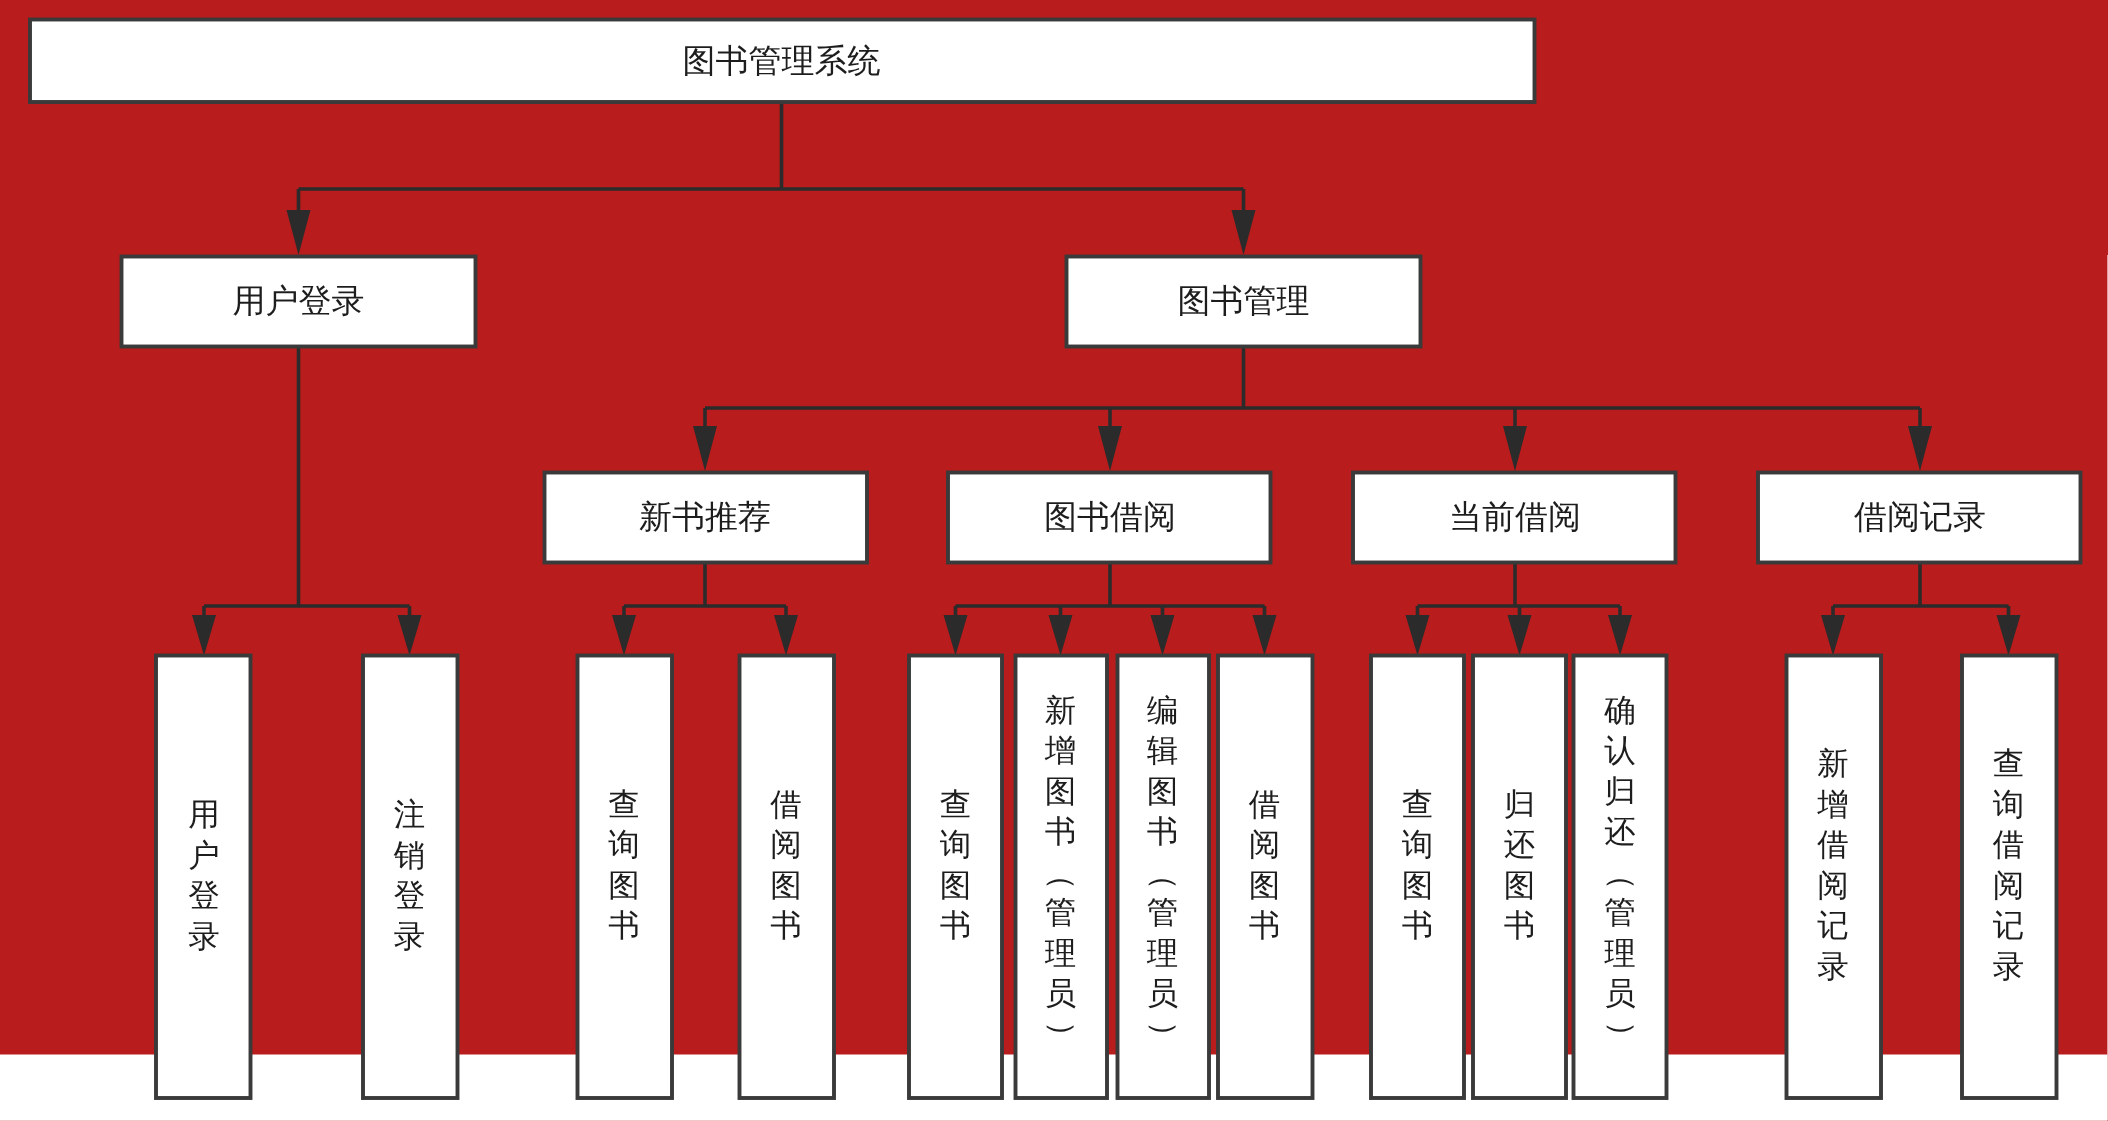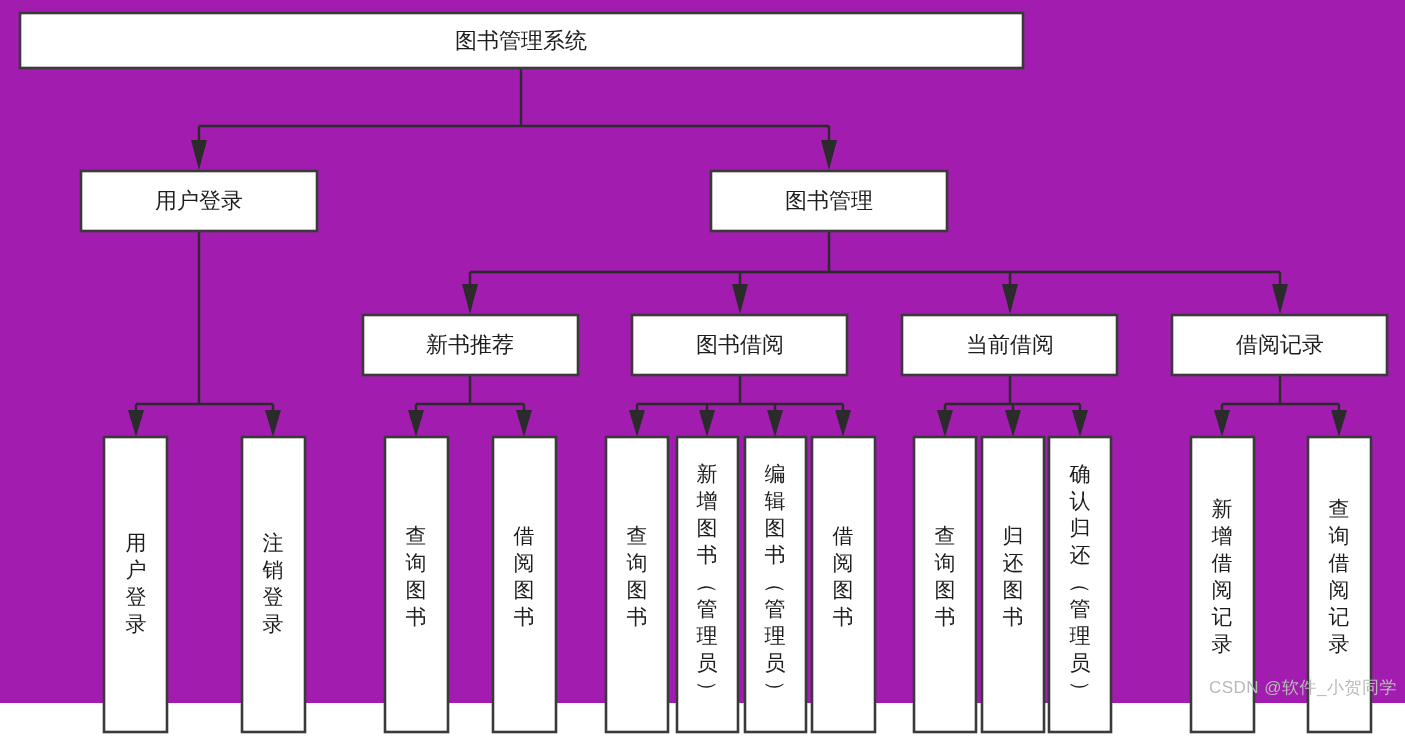--- a/index.html
+++ b/index.html
@@ -1,17 +1,17 @@
 <!DOCTYPE html>
 <html><head>
 <meta charset="utf-8">
 <style>
   html,body{margin:0;padding:0;background:#ffffff;}
   body{width:1405px;height:747px;overflow:hidden;font-family:"Liberation Sans","DejaVu Sans",sans-serif;}
-  #diagram-root{position:relative;width:1405px;height:703px;background:#a21caf;}
+  #diagram-root{position:relative;width:1405px;height:703px;background:#b91c1c;}
   svg#tree{position:absolute;left:0;top:0;width:1405px;height:747px;}
   .node-box{fill:#ffffff;stroke:#3a3a3a;stroke-width:2.6;}
   .conn{stroke:#2b2b2b;stroke-width:2.4;fill:none;}
   .arrow-head{fill:#2b2b2b;stroke:none;}
   .node-label-h{font-size:22px;fill:#1d1d1d;text-anchor:middle;dominant-baseline:middle;}
   .leaf-char{font-size:21px;fill:#1d1d1d;text-anchor:middle;dominant-baseline:middle;}
   .watermark{position:absolute;right:8px;bottom:4px;font-size:17px;color:#b9b9b9;letter-spacing:.5px;white-space:nowrap;}
 </style>
 </head>
 <body>
@@ -260,14 +260,13 @@
           <text class="leaf-char" x="1339" y="537.5">询</text>
           <text class="leaf-char" x="1339" y="564.5">借</text>
           <text class="leaf-char" x="1339" y="591.5">阅</text>
           <text class="leaf-char" x="1339" y="618.5">记</text>
           <text class="leaf-char" x="1339" y="645.5">录</text>
         </g>
     </g>
 
   </svg>
 
-  <div class="watermark">CSDN @软件_小贺同学</div>
 </div>
 
 </body></html>

